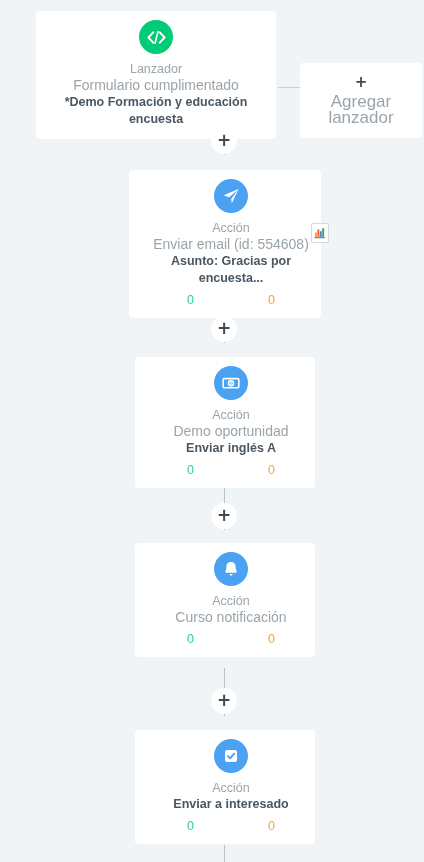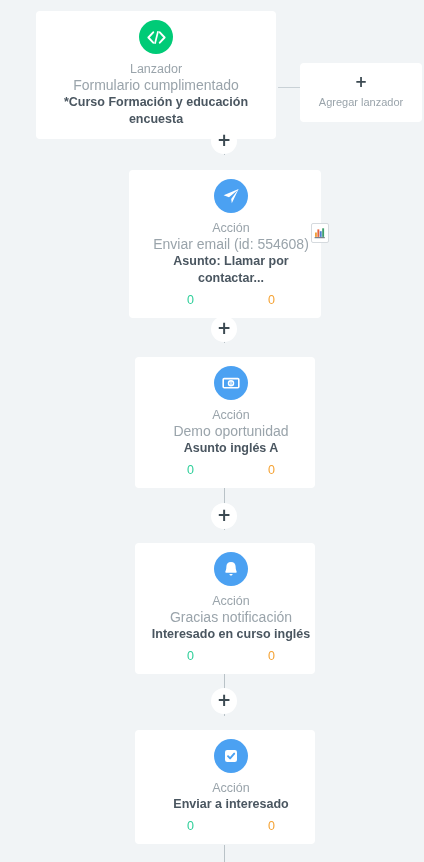--- a/index.html
+++ b/index.html
@@ -127,21 +127,21 @@
     padding: 11px 0 12px 0;
   }
   #add-trigger-card .plus-glyph {
     font-size: 15px;
     font-weight: 700;
     color: #3c4a52;
     line-height: 17px;
     font-family: "DejaVu Sans", sans-serif;
   }
   #add-trigger-card .add-label {
-    font-size: 11px;
+    font-size: 17px;
     color: #9aa4ab;
     margin-top: 3px;
     line-height: 16px;
   }
 
   
   .action-card {
     width: 180px;
     left: 135px;
     padding: 9px 0 10px 12px;
@@ -185,41 +185,41 @@
   <div class="card" id="trigger-card">
     <div class="node-icon green">
       <svg width="19" height="13" viewBox="0 0 19 13" fill="none">
         <path d="M6.2 1.3 L1.4 6.5 L6.2 11.7" stroke="#ffffff" stroke-width="1.9" stroke-linecap="round" stroke-linejoin="round"></path>
         <path d="M12.8 1.3 L17.6 6.5 L12.8 11.7" stroke="#ffffff" stroke-width="1.9" stroke-linecap="round" stroke-linejoin="round"></path>
         <path d="M10.9 0.9 L8.1 12.1" stroke="#ffffff" stroke-width="1.7" stroke-linecap="round"></path>
       </svg>
     </div>
     <div class="line-type">Lanzador</div>
     <div class="line-sub">Formulario cumplimentado</div>
-    <div class="line-title">*Curso Formación y educación encuesta</div>
+    <div class="line-title">*Demo Formación y educación encuesta</div>
   </div>
 
   <div class="card" id="add-trigger-card">
     <div class="plus-glyph">+</div>
     <div class="add-label">Agregar lanzador</div>
   </div>
 
   <div class="plus-node" style="left:211px;top:128px;">
     <span class="glyph">+</span>
   </div>
 
   <div class="card action-card wide" style="top:170px;">
     <div class="node-icon blue">
       <svg width="20" height="20" viewBox="0 0 20 20" fill="none">
         <path d="M17.6 3.1 L2.6 9.3 L8.0 11.3 L16.6 4.3 L10.2 12.9 L10.8 17.2 Z" fill="#ffffff"></path>
       </svg>
     </div>
     <div class="line-type">Acción</div>
     <div class="line-sub">Enviar email (id: 554608)</div>
-    <div class="line-title">Asunto: Llamar por contactar...</div>
+    <div class="line-title">Asunto: Gracias por encuesta...</div>
     <div class="counters">
       <span class="counter ok">0</span>
       <span class="counter warn">0</span>
     </div>
   </div>
 
   <div id="email-stats-button">
     <svg width="12" height="12" viewBox="0 0 12 12">
       <rect x="1" y="5.5" width="1.9" height="4.4" fill="#f0a23c"></rect>
       <rect x="3.4" y="2.4" width="1.9" height="7.5" fill="#e8643c"></rect>
@@ -236,41 +236,40 @@
   <div class="card action-card" style="top:357px;">
     <div class="node-icon blue">
       <svg width="22" height="22" viewBox="0 0 22 22" fill="none">
         <rect x="3.2" y="6.6" width="15.6" height="9.2" rx="1" stroke="#ffffff" stroke-width="1.6"></rect>
         <circle cx="11" cy="11.2" r="2.5" stroke="#ffffff" stroke-width="1.5"></circle>
         <path d="M11 9.7 L11 12.7" stroke="#ffffff" stroke-width="1.2" stroke-linecap="round"></path>
       </svg>
     </div>
     <div class="line-type">Acción</div>
     <div class="line-sub">Demo oportunidad</div>
-    <div class="line-title">Asunto inglés A</div>
+    <div class="line-title">Enviar inglés A</div>
     <div class="counters">
       <span class="counter ok">0</span>
       <span class="counter warn">0</span>
     </div>
   </div>
 
   <div class="plus-node" style="left:211px;top:503px;">
     <span class="glyph">+</span>
   </div>
 
   <div class="card action-card" style="top:543px;">
     <div class="node-icon blue">
       <svg width="20" height="20" viewBox="0 0 20 20" fill="none">
         <path d="M10 3.0 C7.0 3.0 5.4 5.0 5.4 7.6 C5.4 11.0 4.3 12.3 4.3 13.1 C4.3 13.5 4.6 13.7 5.0 13.7 L15.0 13.7 C15.4 13.7 15.7 13.5 15.7 13.1 C15.7 12.3 14.6 11.0 14.6 7.6 C14.6 5.0 13.0 3.0 10 3.0 Z" fill="#ffffff"></path>
         <path d="M8.4 15.0 C8.6 16.0 9.2 16.6 10 16.6 C10.8 16.6 11.4 16.0 11.6 15.0 Z" fill="#ffffff"></path>
       </svg>
     </div>
     <div class="line-type">Acción</div>
-    <div class="line-sub">Gracias notificación</div>
-    <div class="line-title">Interesado en curso inglés</div>
+    <div class="line-sub">Curso notificación</div>
     <div class="counters">
       <span class="counter ok">0</span>
       <span class="counter warn">0</span>
     </div>
   </div>
 
   <div class="plus-node" style="left:211px;top:688px;">
     <span class="glyph">+</span>
   </div>
 

